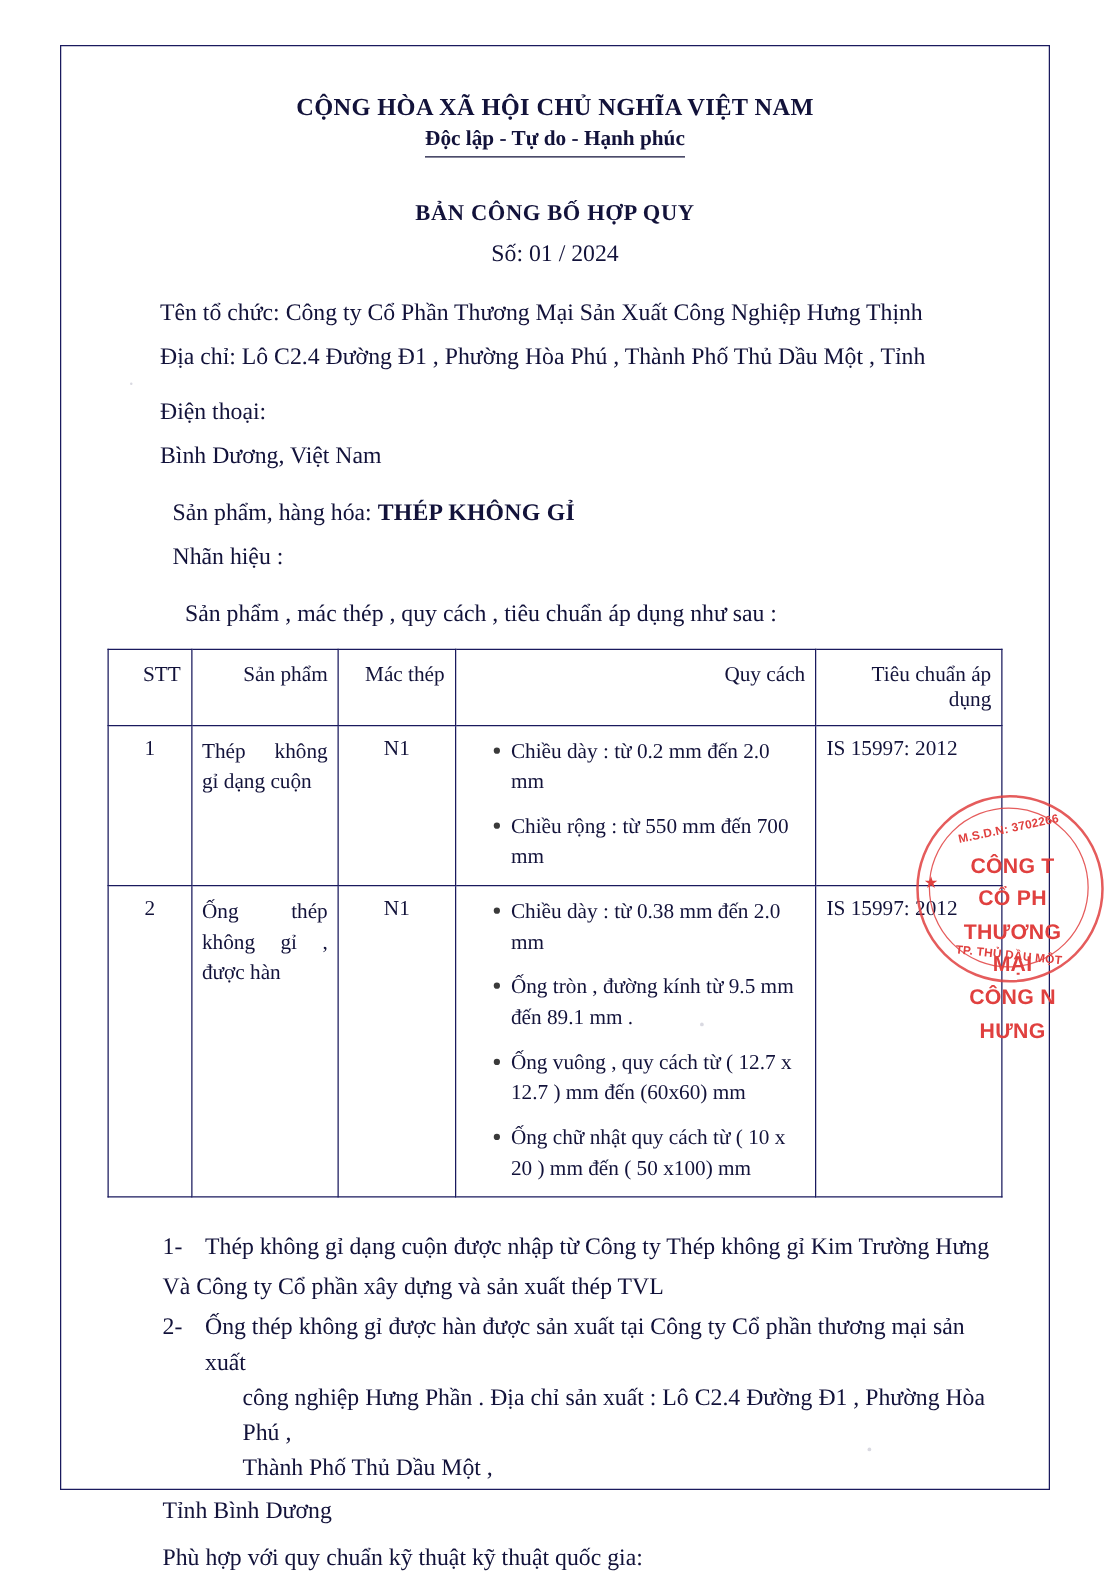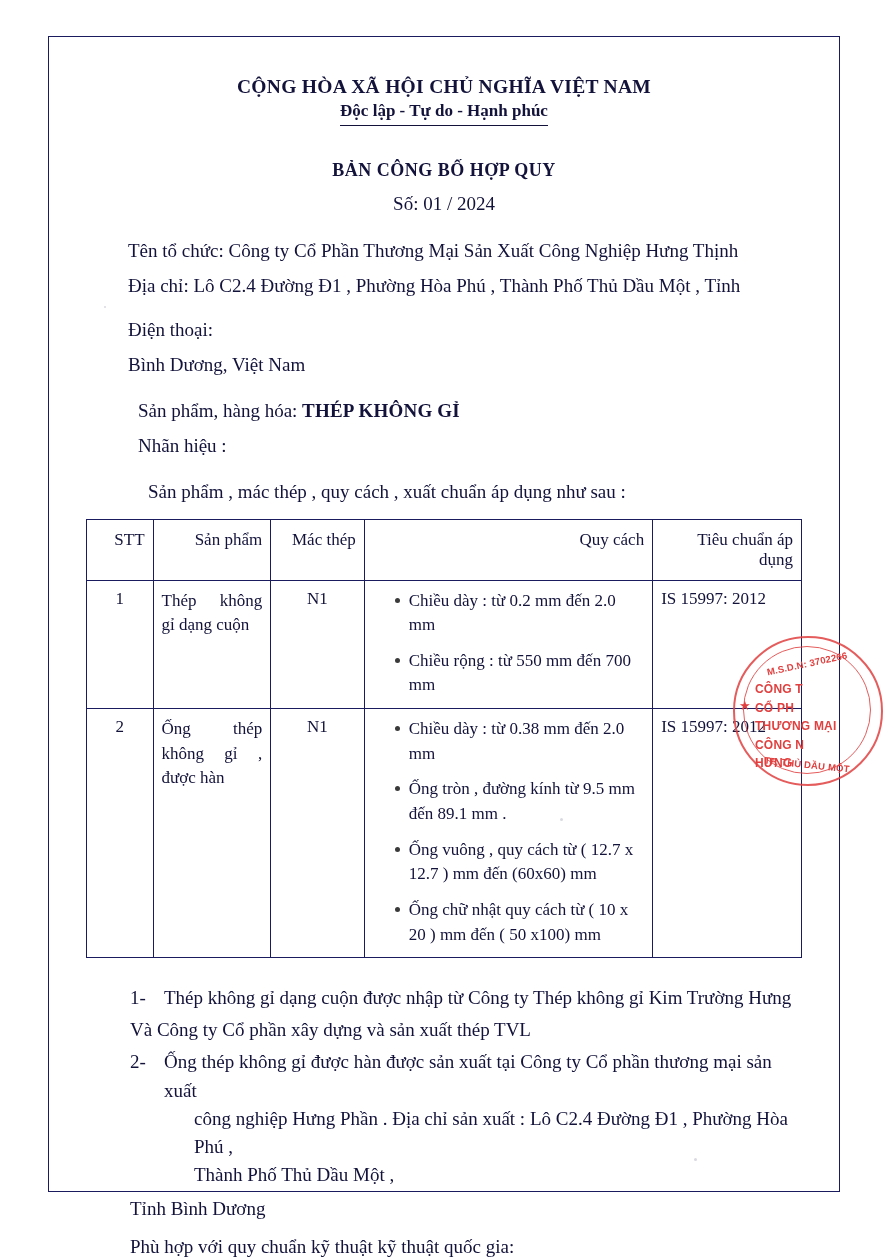--- a/index.html
+++ b/index.html
@@ -203,22 +203,22 @@
     position: absolute;
     color: #e0403f;
     font-family: "Liberation Sans", sans-serif;
     font-weight: bold;
     letter-spacing: 0.2px;
   }
   .stamp-center {
     left: 22px;
     top: 44px;
     width: 110px;
-    text-align: left;
-    font-size: 12px;
+    text-align: center;
+    font-size: 17px;
     line-height: 1.55;
   }
   .stamp-arc-top {
     left: 6px;
     top: 22px;
     width: 136px;
     text-align: center;
     font-size: 9.5px;
     transform: rotate(-12deg);
   }
@@ -262,21 +262,21 @@
   <div class="doc-number">Số: 01 / 2024</div>
 
   <div class="info-block">
     <div class="info-line">Tên tổ chức: Công ty Cổ Phần Thương Mại Sản Xuất Công Nghiệp Hưng Thịnh</div>
     <div class="info-line">Địa chỉ: Lô C2.4 Đường Đ1 , Phường Hòa Phú , Thành Phố Thủ Dầu Một , Tỉnh</div>
     <div class="info-line" style="margin-top:16px;">Điện thoại:</div>
     <div class="info-line">Bình Dương, Việt Nam</div>
 
     <div class="product-line"><span>Sản phẩm, hàng hóa: </span><b>THÉP KHÔNG GỈ</b></div>
     <div class="brand-line">Nhãn hiệu :</div>
-    <div class="standards-intro">Sản phẩm , mác thép , quy cách , xuất chuẩn áp dụng như sau :</div>
+    <div class="standards-intro">Sản phẩm , mác thép , quy cách , tiêu chuẩn áp dụng như sau :</div>
   </div>
 
   <table class="spec">
     <thead>
       <tr>
         <th class="col-stt">STT</th>
         <th class="col-prod">Sản phẩm</th>
         <th class="col-grade">Mác thép</th>
         <th class="col-spec">Quy cách</th>
         <th class="col-std">Tiêu chuẩn áp dụng</th>

